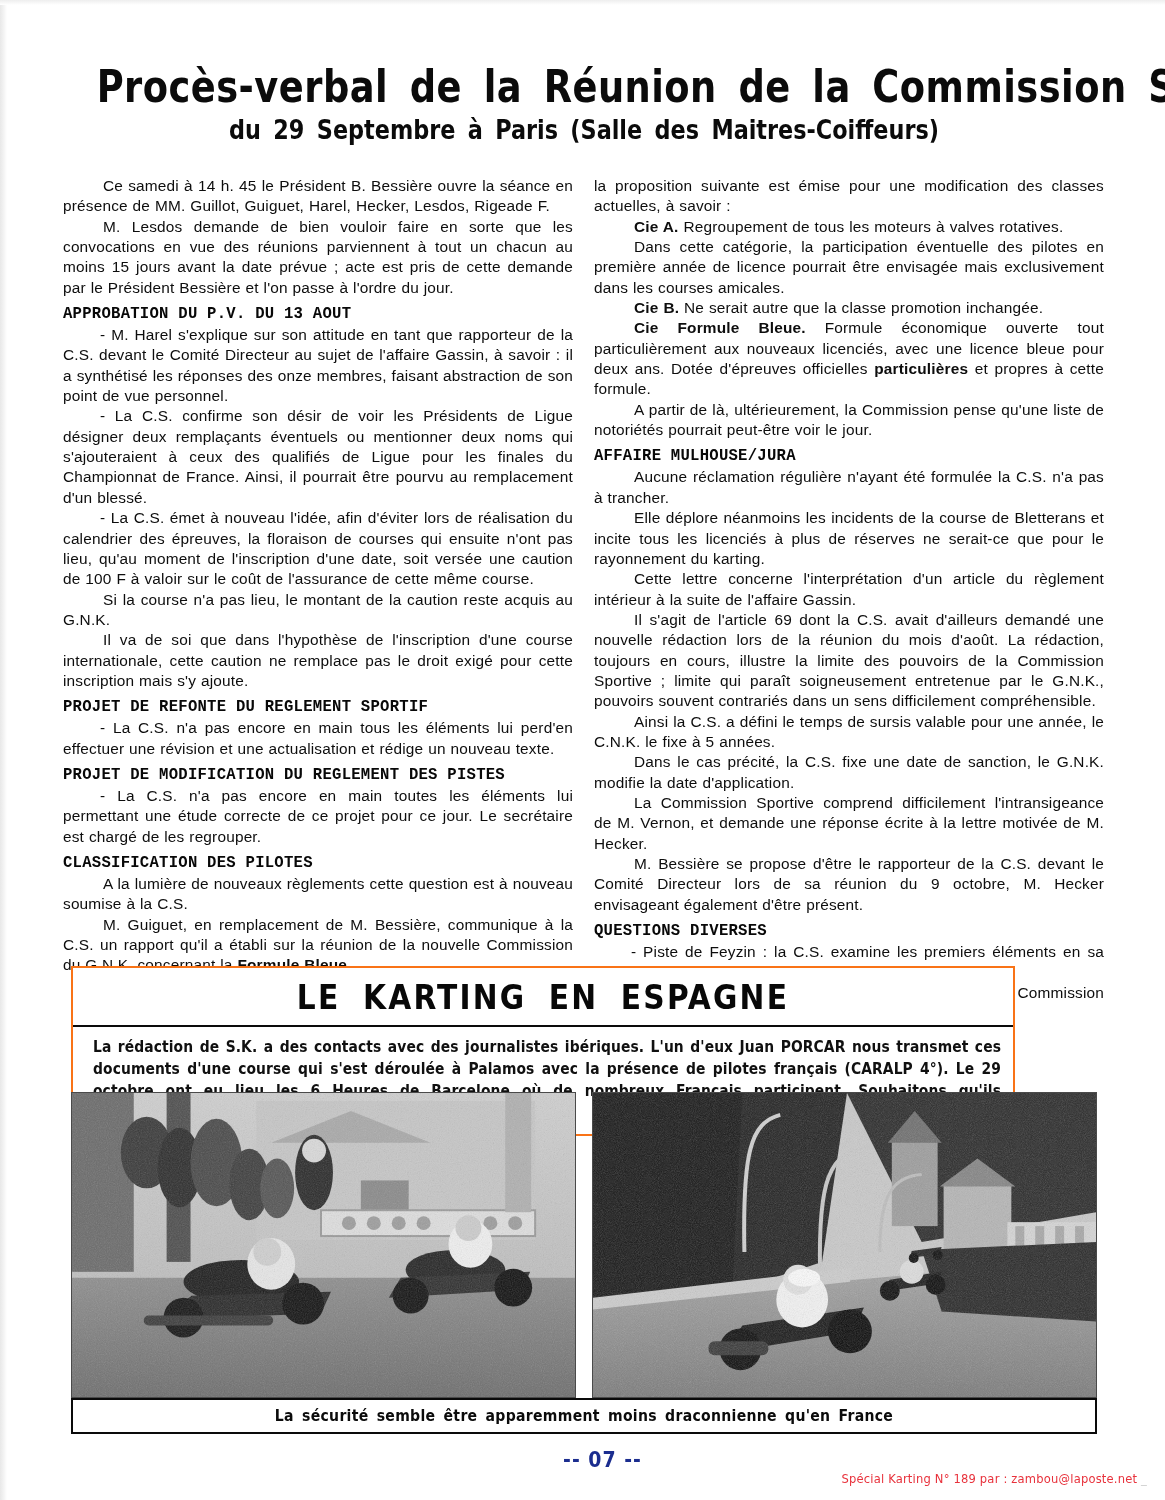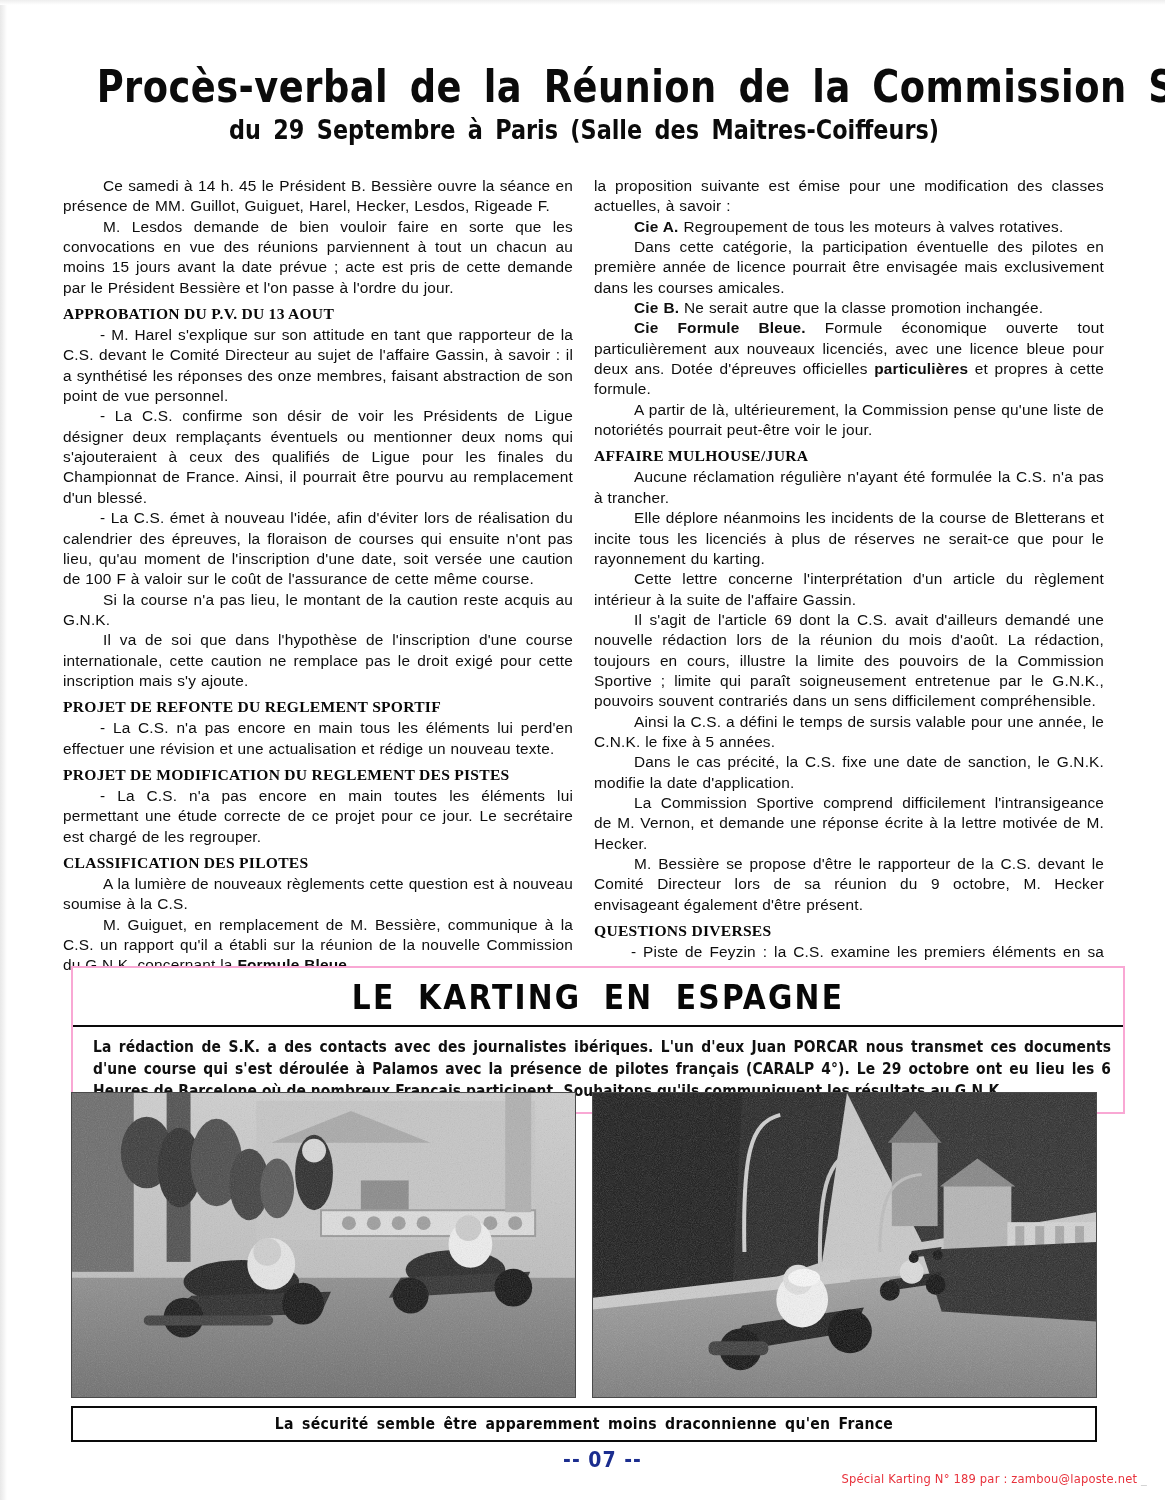--- a/index.html
+++ b/index.html
@@ -89,37 +89,37 @@
     text-align: justify;
     text-indent: 2.6em;
     letter-spacing: 0.18px;
     word-spacing: 0.4px;
     -moz-font-feature-settings: "kern";
   }
   .col p.noindent { text-indent: 0; }
   .col p.dash { text-indent: 2.4em; }
   .col h2 {
     margin: 6px 0 1px 0;
-    font-family: Liberation Serif, serif;
+    font-family: Liberation Mono, monospace;
     font-weight: 700;
     font-size: 15.6px;
     line-height: 20px;
     letter-spacing: 0.25px;
     color: #080808;
     text-align: left;
   }
   b, strong { font-weight: 700; }
 
   
   .adbox {
     position: absolute;
     left: 71px;
     top: 966px;
-    width: 1054px;
-    border: 2px solid #f9a8d4;
+    width: 944px;
+    border: 2px solid #f97316;
     box-sizing: border-box;
     background: #fff;
     padding: 0;
   }
   .ad-title {
     font-family: "DejaVu Sans Condensed", "Liberation Sans Narrow", "Liberation Sans", sans-serif;
     font-weight: 700;
     font-size: 33px;
     line-height: 38px;
     text-align: center;
@@ -167,21 +167,20 @@
     left: 71px;
     top: 1398px;
     width: 1026px;
     height: 36px;
     border: 2px solid #0a0a0a;
     box-sizing: border-box;
     display: flex;
     align-items: center;
     justify-content: center;
     background: #fff;
-    margin-top: 8px;
   }
   .caption-text {
     font-family: "DejaVu Sans Condensed", "Liberation Sans Narrow", "Liberation Sans", sans-serif;
     font-weight: 700;
     font-size: 15.6px;
     letter-spacing: 0.3px;
     word-spacing: 3px;
     color: #0b0b0b;
   }
 

